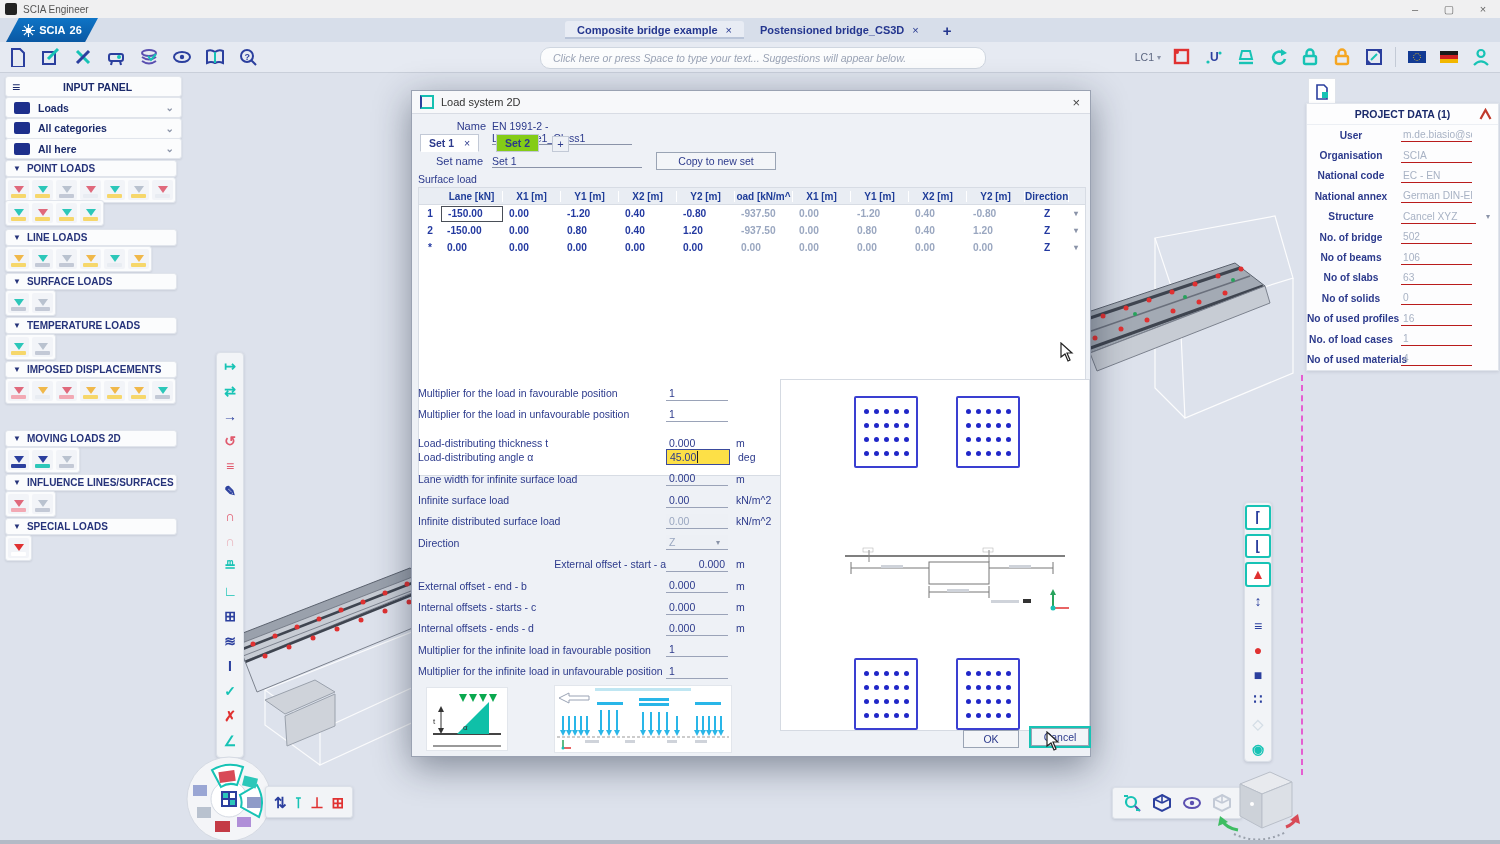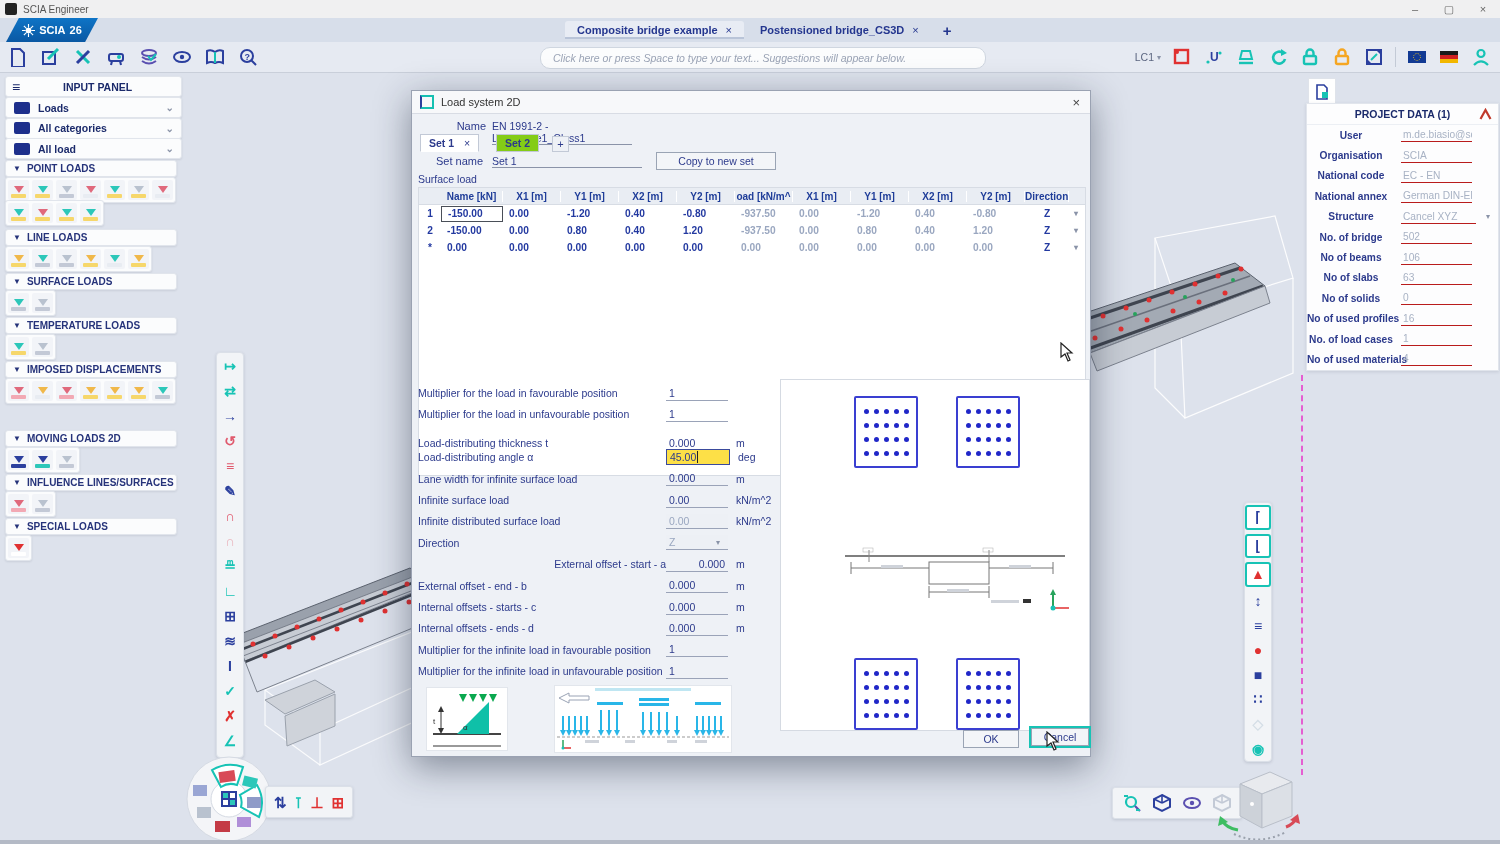--- a/index.html
+++ b/index.html
@@ -370,21 +370,21 @@
       <span class="fl">Loads</span>
       <span class="chev">⌄</span>
     </div>
     <div class="abs panelcard filterrow" style="top: 117.5px;">
       <span class="fic"></span>
       <span class="fl">All categories</span>
       <span class="chev">⌄</span>
     </div>
     <div class="abs panelcard filterrow" style="top: 138px;">
       <span class="fic"></span>
-      <span class="fl">All load</span>
+      <span class="fl">All here</span>
       <span class="chev">⌄</span>
     </div>
   </div>
 <div id="sections">
     <div class="abs panelcard secheader" style="left: 5px; top: 160px; width: 170px;">
       <span class="tri">▼</span>
       <span>POINT LOADS</span>
     </div>
     <div class="abs panelcard iconrow" style="left: 5px; top: 177px;">
       <span class="loadicn">
@@ -641,21 +641,21 @@
     <span id="setname-label">Set name</span>
     <span id="setname-value" class="u-input">Set 1</span>
     <button id="copyset-btn">Copy to new set</button>
   </div>
 
   <div id="surfaceload-label">Surface load</div>
 
   <div id="dlg-table">
       <div class="trow head">
         <div></div>
-        <div>Name [kN]</div>
+        <div>Lane [kN]</div>
         <div>X1 [m]</div>
         <div>Y1 [m]</div>
         <div>X2 [m]</div>
         <div>Y2 [m]</div>
         <div>oad [kN/m^</div>
         <div>X1 [m]</div>
         <div>Y1 [m]</div>
         <div>X2 [m]</div>
         <div>Y2 [m]</div>
         <div>Direction</div>

